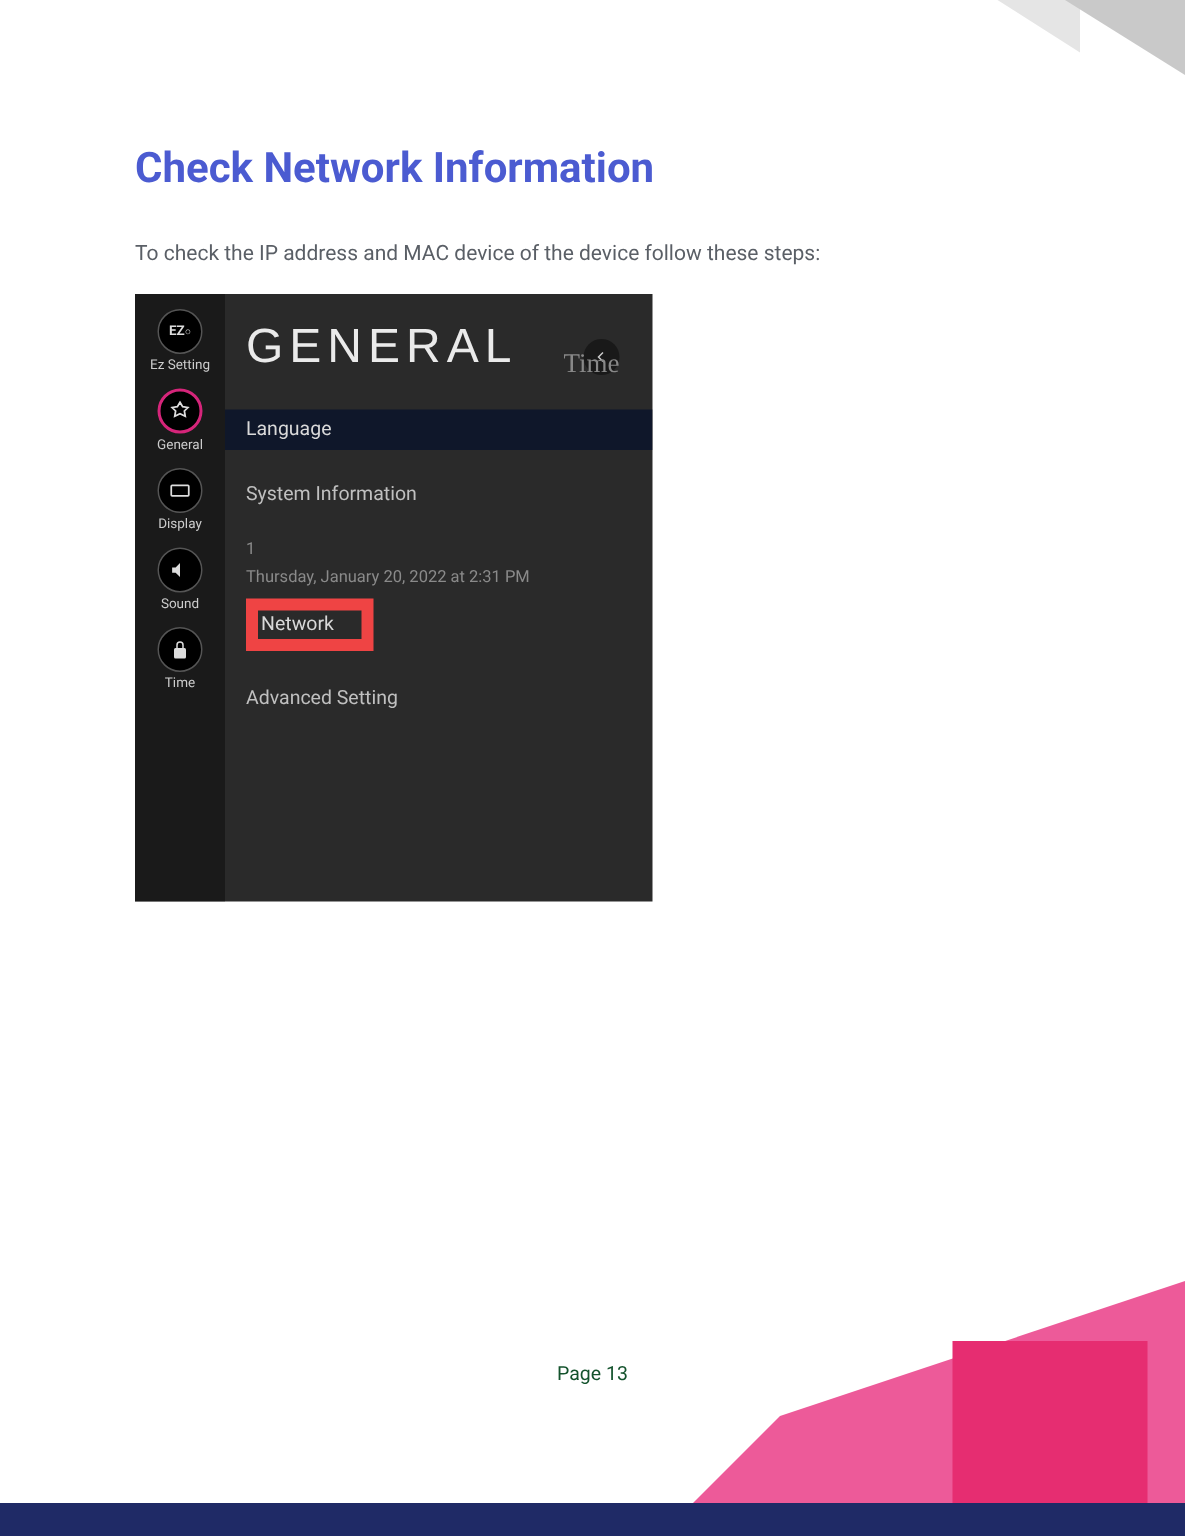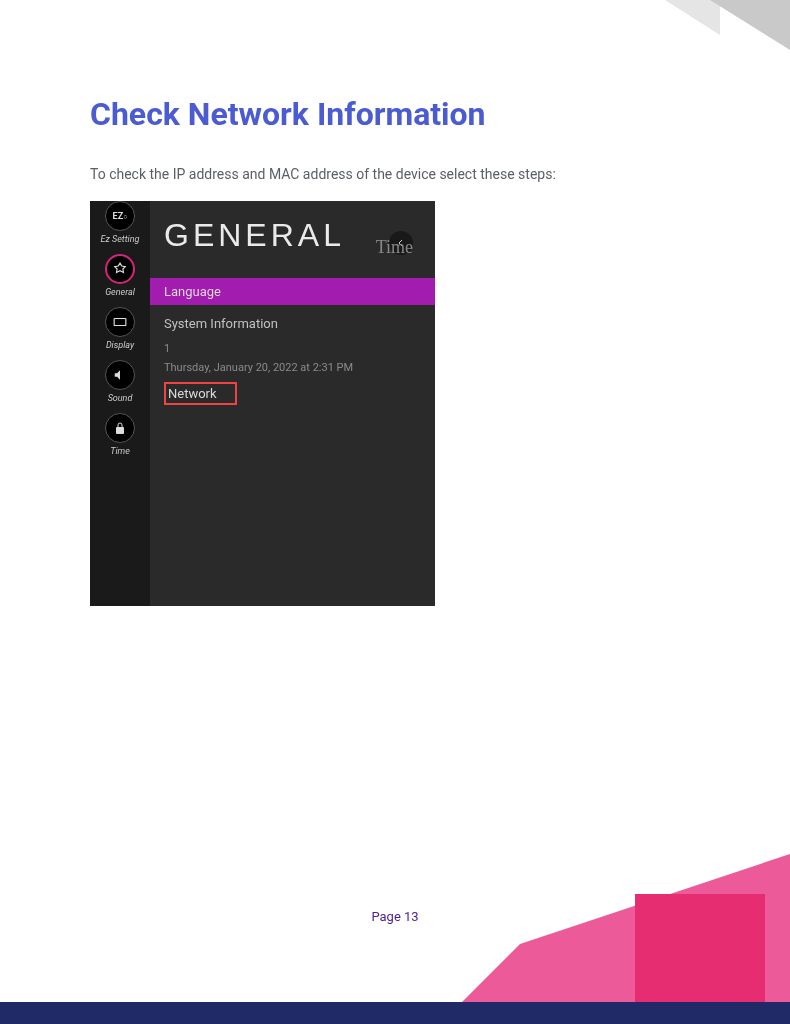--- a/index.html
+++ b/index.html
@@ -18,69 +18,69 @@
   .corner-top .r2 { position: absolute; top: 0; right: 70px; width: 0; height: 0; border-top: 35px solid #e5e5e5; border-left: 55px solid transparent; }
 
   
   .corner-bottom { position: absolute; bottom: 0; right: 0; width: 350px; height: 170px; }
   .corner-bottom .pink-poly { position:absolute; right:0; bottom:0; width:350px; height:170px; }
   .corner-bottom .pink-square { position:absolute; right:25px; bottom:10px; width:130px; height:120px; background:#e62d71; }
   .bottom-bar { position:absolute; bottom:0; left:0; width:100%; height:22px; background:#1f2a66; }
 
   
   .page { padding: 95px 90px 0 90px; }
-  h1 { color: #4b5bd1; font-size: 32px; font-weight: 700; margin-bottom: 30px; }
+  h1 { color: #4b5bd1; font-size: 28px; font-weight: 700; margin-bottom: 30px; }
   .para { color: #5a5f66; font-size: 14px; line-height: 1.6; margin-bottom: 16px; }
 
-  .page-number { position:absolute; left:0; right:0; bottom:100px; text-align:center; color:#4c1d95; font-size:13px; }
+  .page-number { position:absolute; left:0; right:0; bottom:100px; text-align:center; color:#14532d; font-size:13px; }
 
   
   .lg-screen {
     width: 345px;
     height: 405px;
     background: #2a2a2a;
     position: relative;
     overflow: hidden;
     margin-top: 10px;
   }
   .lg-screen .bg-today { position:absolute; top:36px; right:22px; color:#888; font-size:18px; font-family: serif; }
   .lg-screen .back-btn { position:absolute; top:30px; right:22px; width:24px; height:24px; background:rgba(0,0,0,0.4); border-radius:50%; color:#ccc; font-size:12px; display:flex; align-items:center; justify-content:center; }
 
   .lg-sidebar {
     position:absolute; left:0; top:0; width:60px; height:100%; background:#1a1a1a;
-    display:flex; flex-direction:column; align-items:center; 
+    display:flex; flex-direction:column; align-items:center; padding-top:10px;
   }
   .lg-nav-item { width:100%; display:flex; flex-direction:column; align-items:center; margin-bottom:10px; }
   .lg-nav-item .icon-circle { width:30px; height:30px; border-radius:50%; background:#000; display:flex; align-items:center; justify-content:center; color:#ddd; font-size:12px; border:1px solid #555; }
   .lg-nav-item.active .icon-circle { border:2px solid #d6257a; }
-  .lg-nav-item .lbl { color:#ccc; font-size:9px; margin-top:3px;font-style:italic; }
+  .lg-nav-item .lbl { color:#ccc; font-size:9px; margin-top:3px; }
 
   .lg-main { position:absolute; left:60px; top:0; right:0; height:100%; }
   .lg-title { color:#eaeaea; font-size:32px; font-weight:300; letter-spacing:4px; padding:16px 14px 24px 14px; font-family: Arial, sans-serif; }
 
   .lg-list { padding:0 14px; }
-  .lg-list-item { color:#c0c0c0; font-size:13px; padding:11px 0; }
+  .lg-list-item { color:#c0c0c0; font-size:13px; padding:22px 0; }
   .lg-list-item.thin { color:#8a8a8a; font-size:11px; padding:0 0 6px 0; }
-  .lg-list-item.highlight { border:2px solid #ef4444; display:inline-block; padding:2px 18px 2px 2px; color:#d9d9d9; margin:2px 0; }
+  .lg-list-item.highlight { border:8px solid #ef4444; display:inline-block; padding:2px 18px 2px 2px; color:#d9d9d9; margin:2px 0; }
 
-  .lang-bar { background:#a21caf; margin: 0; padding: 6px 14px; display: flex; align-items: flex-end;}
+  .lang-bar { background:#0f172a; margin: 0; padding: 6px 14px; display: flex; align-items: flex-end;}
   .lang-bar span { color:#d9d9d9; font-size:13px; }
 
 </style>
 </head>
 <body>
 
 <div class="corner-top">
   <div class="r2"></div>
   <div class="r1"></div>
 </div>
 
 <div class="page">
   <h1>Check Network Information</h1>
-  <p class="para">To check the IP address and MAC address of the device select these steps:</p>
+  <p class="para">To check the IP address and MAC device of the device follow these steps:</p>
 
   <div class="lg-screen">
     <div class="lg-sidebar">
       <div class="lg-nav-item">
         <div class="icon-circle">
             <span style="font-size:9px;font-weight:bold">EZ<span style="font-size:7px">○</span></span>
           </div>
         <div class="lbl">Ez Setting</div>
       </div>
       <div class="lg-nav-item active">
@@ -130,20 +130,21 @@
       <div class="lang-bar">
         <span>Language</span>
       </div>
       <div class="lg-list">
         <div class="lg-list-item">System Information</div>
         <div class="lg-list-item thin">1</div>
         <div class="lg-list-item thin">Thursday, January 20, 2022 at 2:31 PM</div>
         <div>
           <div class="lg-list-item highlight">Network</div>
         </div>
+        <div class="lg-list-item">Advanced Setting</div>
       </div>
     </div>
   </div>
 </div>
 
 <div class="page-number">Page 13</div>
 
 <div class="corner-bottom">
   <svg class="pink-poly" viewBox="0 0 350 170" preserveAspectRatio="none">
     <polygon points="350,0 350,170 0,170 80,90" fill="#ed5a99"></polygon>

